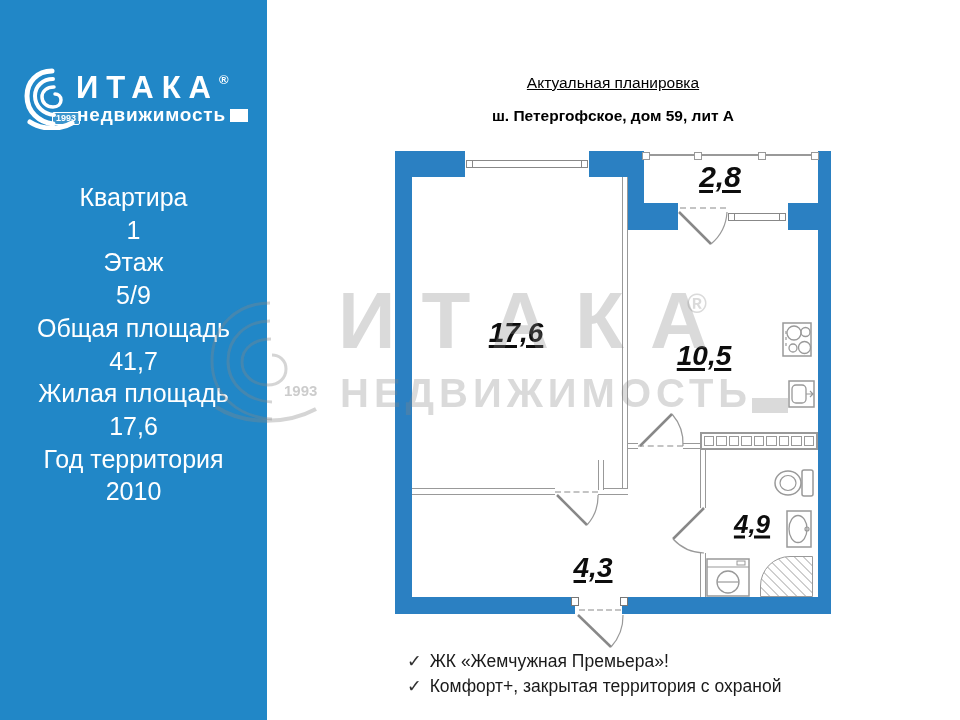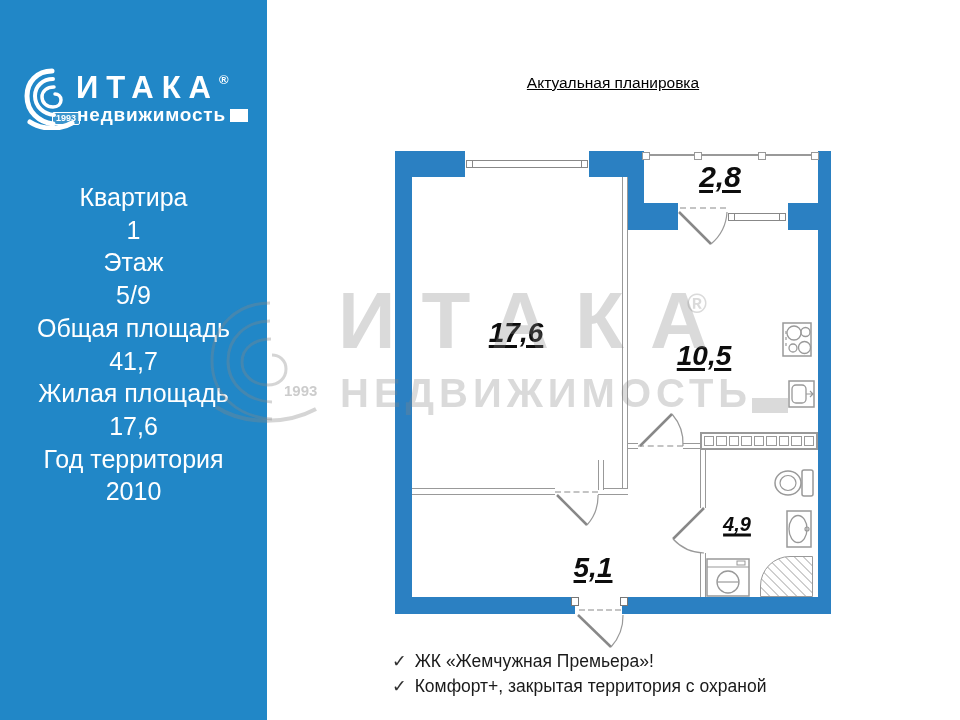--- a/index.html
+++ b/index.html
@@ -70,33 +70,33 @@
   .shower{position:absolute;left:365px;top:408px;width:53px;height:41px;border:1.5px solid var(--line);
           border-top-left-radius:30px;
           background:repeating-linear-gradient(45deg,#fff 0 5px,#cfcfcf 5px 6.5px);}
 
   .area{position:absolute;transform:translate(-50%,-50%);font-weight:bold;font-style:italic;
         font-size:28px;color:#0d0d0d;text-decoration:underline;text-decoration-thickness:2.5px;text-underline-offset:3px;white-space:nowrap;}
   .lbl-balcony{left:325px;top:29px;font-size:30px;}
   .lbl-living{left:121px;top:185px;}
   .lbl-kitchen{left:309px;top:208px;}
   .lbl-hall{left:198px;top:420px;}
-  .lbl-bath{left:342px;top:376px;font-size:20px;}
+  .lbl-bath{left:357px;top:376px;font-size:26px;}
 
   
   .watermark{position:absolute;left:200px;top:285px;width:590px;height:150px;z-index:30;pointer-events:none;
              color:rgba(134,134,134,0.30);}
   .wm-brand{position:absolute;left:138px;top:-2px;font-size:80px;line-height:0.95;font-weight:bold;letter-spacing:26px;white-space:nowrap;}
   .wm-reg{position:absolute;left:487px;top:4px;font-size:27px;font-weight:bold;}
   .wm-sub{position:absolute;left:140px;top:88px;font-size:40px;line-height:1;font-weight:bold;letter-spacing:5px;white-space:nowrap;}
   .wm-bar{position:absolute;left:552px;top:113px;width:36px;height:15px;background:rgba(134,134,134,0.30);}
   .wm-year{position:absolute;left:84px;top:97px;font-size:15px;font-weight:bold;color:rgba(134,134,134,0.42);}
 
   
-  .features{position:absolute;left:392px;top:649px;font-size:17.5px;color:#1a1a1a;line-height:25px;z-index:5;}
+  .features{position:absolute;left:407px;top:649px;font-size:17.5px;color:#1a1a1a;line-height:25px;z-index:5;}
   .check{margin-right:8px;color:#333;}
 </style>
 </head>
 <body>
 
 <div class="page">
 
   <div class="sidebar">
     <div class="logo">
       <svg class="wave" width="54" height="64" viewBox="0 0 54 64">
@@ -118,20 +118,21 @@
       <div>41,7</div>
       <div>Жилая площадь</div>
       <div>17,6</div>
       <div>Год территория</div>
       <div>2010</div>
     </div>
   </div>
 
   <div class="header">
     <div class="title">Актуальная планировка</div>
+    <div class="subtitle">ш. Петергофское, дом 59, лит А</div>
   </div>
 
   <div class="plan">
 
     <div class="w wall-left"></div>
     <div class="w wall-top"></div>
     <div class="w block-top"></div>
     <div class="w wall-right"></div>
     <div class="w band-balcony"></div>
     <div class="w wall-bottom">
@@ -234,21 +235,21 @@
       <rect x="1" y="1" width="42" height="37" fill="#fff" stroke="#999" stroke-width="1.5"></rect>
       <path d="M1 9 H43" stroke="#999" stroke-width="1.2"></path>
       <rect x="31" y="3" width="8" height="4" fill="none" stroke="#999" stroke-width="1"></rect>
       <circle cx="22" cy="24" r="11" fill="none" stroke="#999" stroke-width="1.3"></circle>
       <path d="M11 24 H33" stroke="#999" stroke-width="1.2"></path>
     </svg>
 
     <div class="area lbl-balcony">2,8</div>
     <div class="area lbl-living">17,6</div>
     <div class="area lbl-kitchen">10,5</div>
-    <div class="area lbl-hall">5,1</div>
+    <div class="area lbl-hall">4,3</div>
     <div class="area lbl-bath">4,9</div>
   </div>
 
   <div class="watermark">
     <svg style="position:absolute;left:0;top:10px;" width="134" height="134" viewBox="0 0 134 134">
       <path d="M70 8 C36 8 12 32 12 66 C12 100 38 122 72 124" stroke="rgba(134,134,134,0.35)" stroke-width="3" fill="none"></path>
       <path d="M70 26 C46 26 28 43 28 66 C28 90 48 106 72 107" stroke="rgba(134,134,134,0.35)" stroke-width="3" fill="none"></path>
       <path d="M71 44 C56 44 42 52 42 67 C42 81 54 90 68 90 C79 90 86 83 86 74 C86 65 79 60 72 60" stroke="rgba(134,134,134,0.35)" stroke-width="3" fill="none"></path>
       <path d="M16 112 C44 130 86 130 116 114" stroke="rgba(134,134,134,0.35)" stroke-width="4" fill="none"></path>
     </svg>

